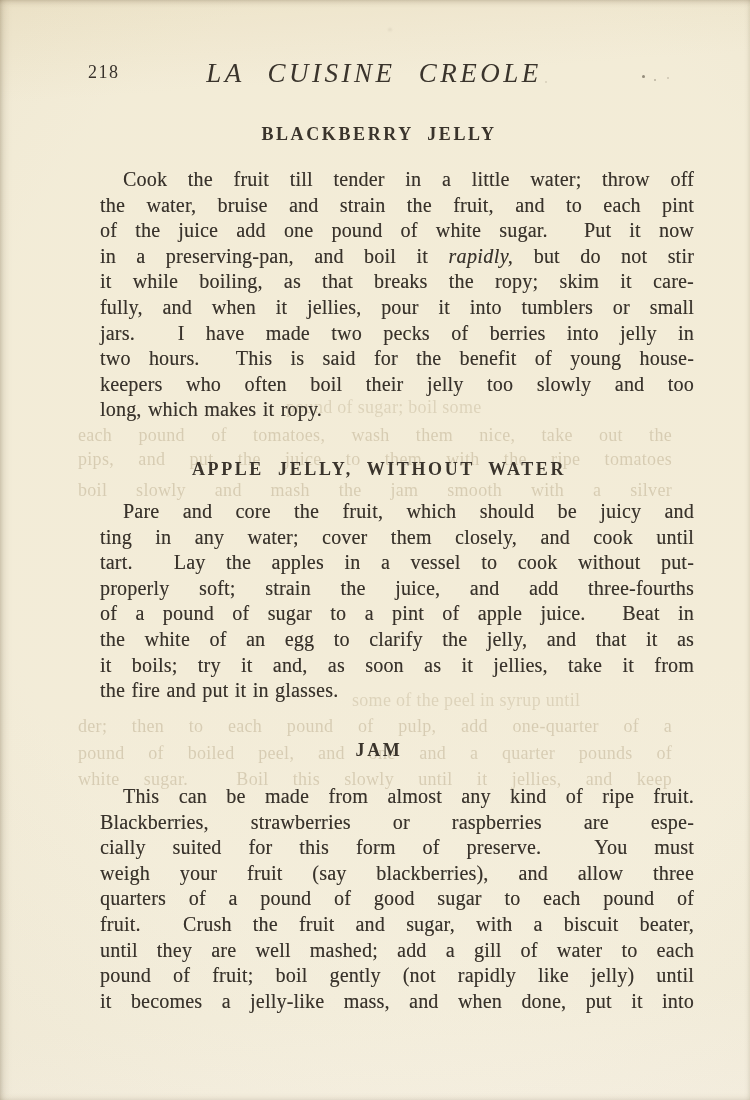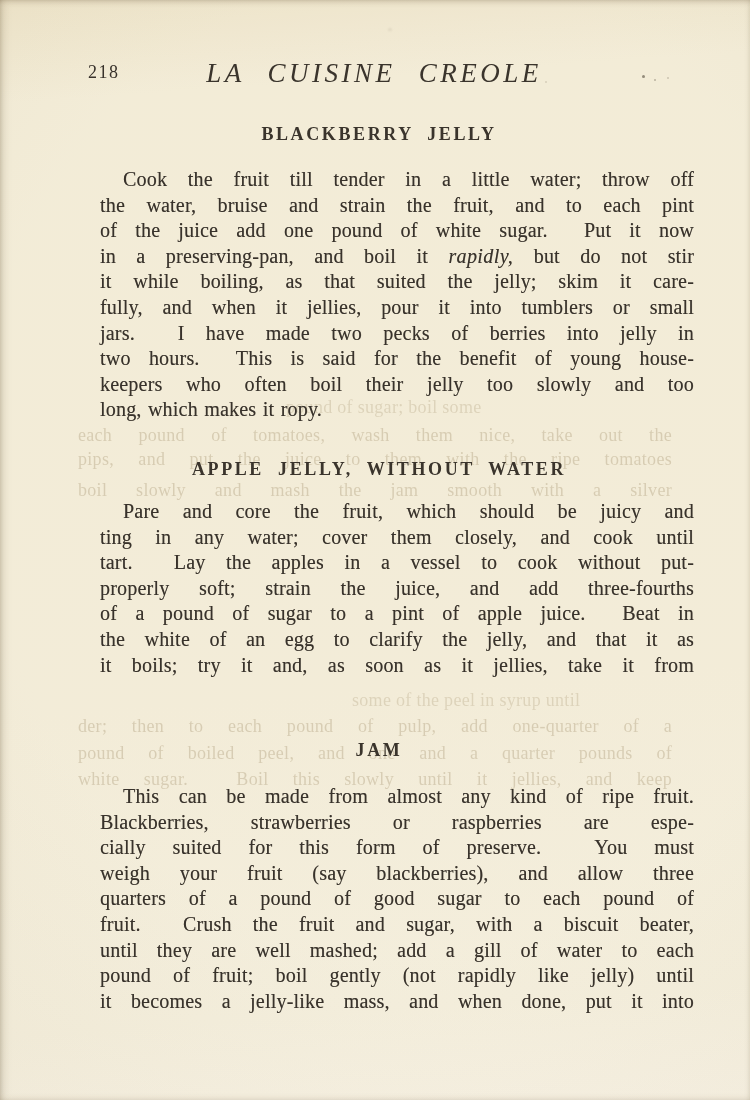--- a/index.html
+++ b/index.html
@@ -83,37 +83,38 @@
 
   <div class="page-num">218</div>
   <div class="book-title">LA CUISINE CREOLE</div>
 
   <h2 class="sec-head" id="head-1">BLACKBERRY JELLY</h2>
   <div class="para" id="para-1">
     <div class="line indent">Cook the fruit till tender in a little water; throw off</div>
     <div class="line">the water, bruise and strain the fruit, and to each pint</div>
     <div class="line">of the juice add one pound of white sugar.&nbsp; Put it now</div>
     <div class="line"><span>in a preserving-pan, and boil it </span><em>rapidly,</em><span> but do not stir</span></div>
-    <div class="line">it while boiling, as that suited the jelly; skim it care-</div>
+    <div class="line">it while boiling, as that breaks the ropy; skim it care-</div>
     <div class="line">fully, and when it jellies, pour it into tumblers or small</div>
     <div class="line">jars.&nbsp; I have made two pecks of berries into jelly in</div>
     <div class="line">two hours.&nbsp; This is said for the benefit of young house-</div>
     <div class="line">keepers who often boil their jelly too slowly and too</div>
     <div class="line last">long, which makes it ropy.</div>
   </div>
 
   <h2 class="sec-head" id="head-2">APPLE JELLY, WITHOUT WATER</h2>
   <div class="para" id="para-2">
     <div class="line indent">Pare and core the fruit, which should be juicy and</div>
     <div class="line">ting in any water; cover them closely, and cook until</div>
     <div class="line">tart.&nbsp; Lay the apples in a vessel to cook without put-</div>
     <div class="line">properly soft; strain the juice, and add three-fourths</div>
     <div class="line">of a pound of sugar to a pint of apple juice.&nbsp; Beat in</div>
     <div class="line">the white of an egg to clarify the jelly, and that it as</div>
     <div class="line">it boils; try it and, as soon as it jellies, take it from</div>
+    <div class="line last">the fire and put it in glasses.</div>
   </div>
 
   <h2 class="sec-head" id="head-3">JAM</h2>
   <div class="para" id="para-3">
     <div class="line indent">This can be made from almost any kind of ripe fruit.</div>
     <div class="line">Blackberries, strawberries or raspberries are espe-</div>
     <div class="line">cially suited for this form of preserve.&nbsp; You must</div>
     <div class="line">weigh your fruit (say blackberries), and allow three</div>
     <div class="line">quarters of a pound of good sugar to each pound of</div>
     <div class="line">fruit.&nbsp; Crush the fruit and sugar, with a biscuit beater,</div>

